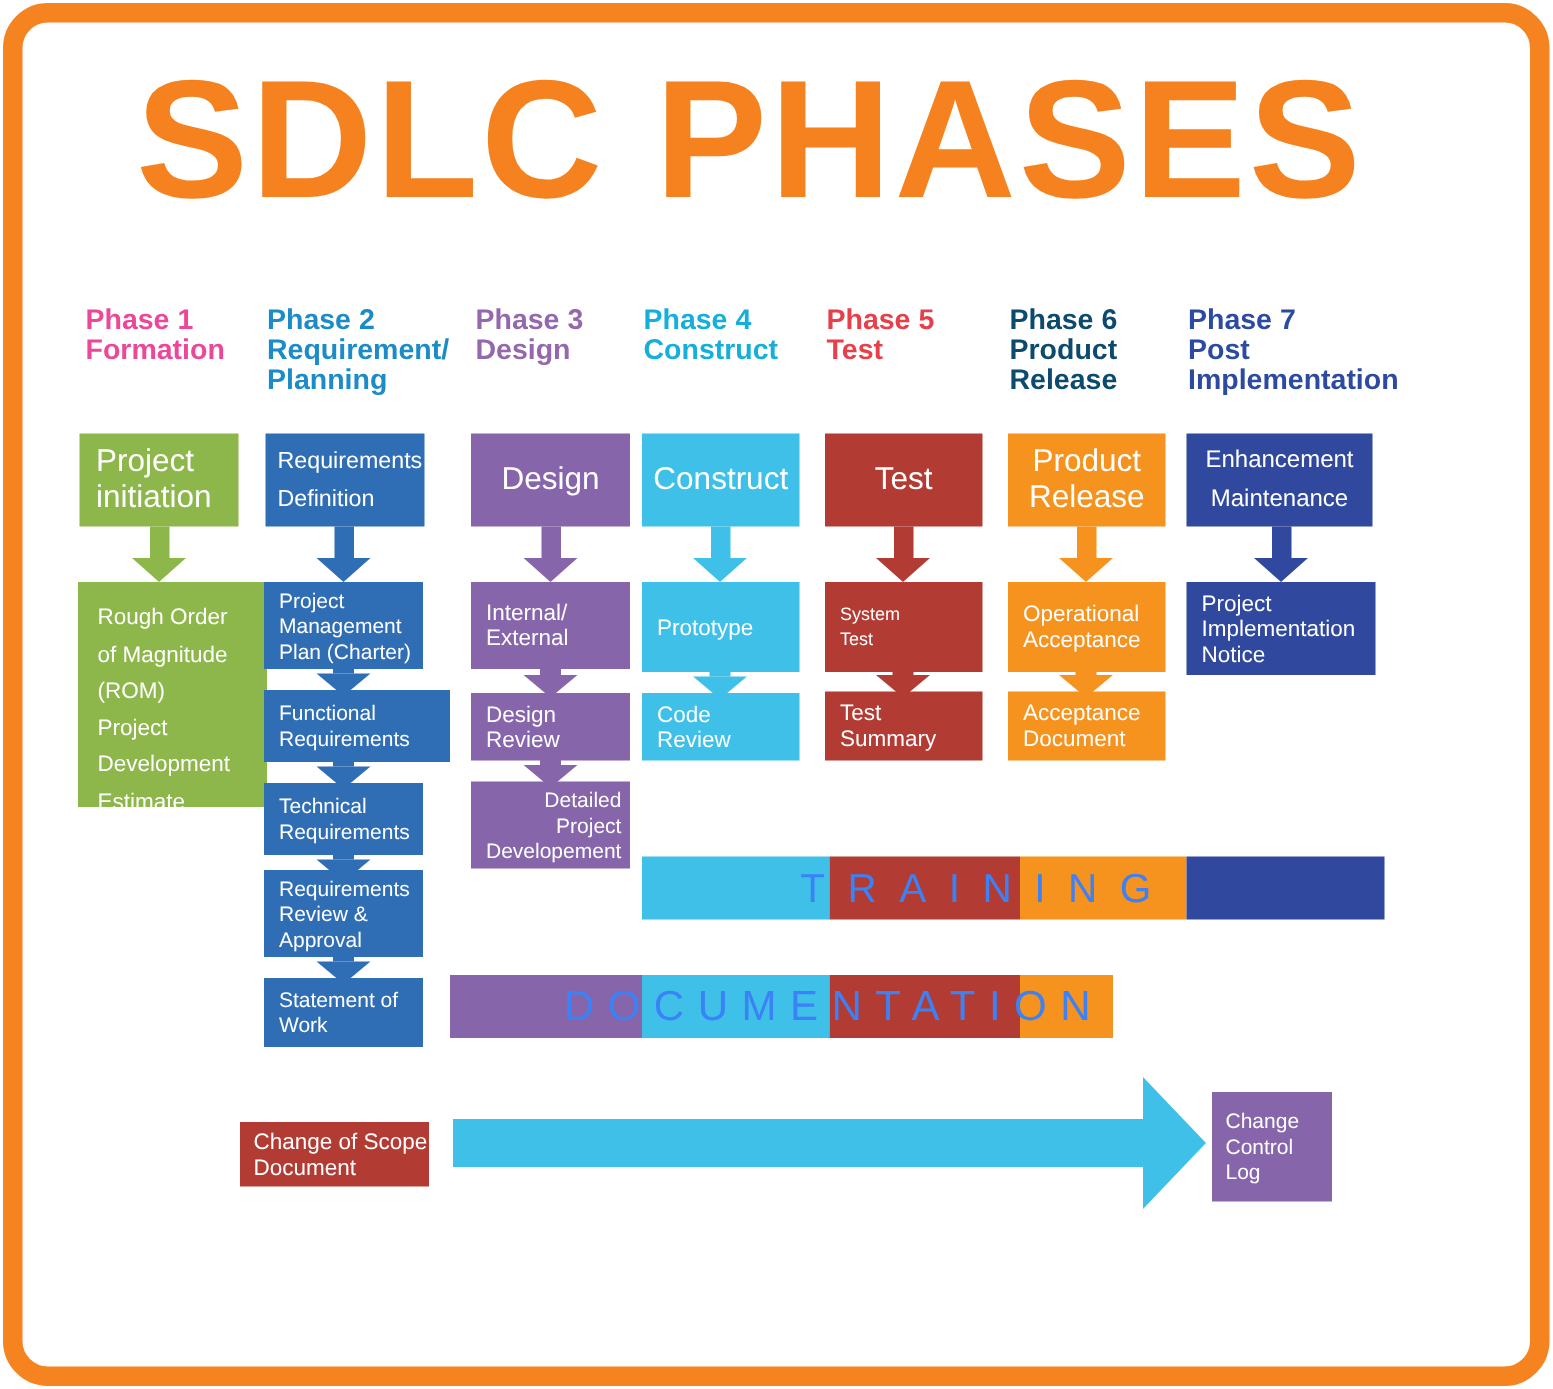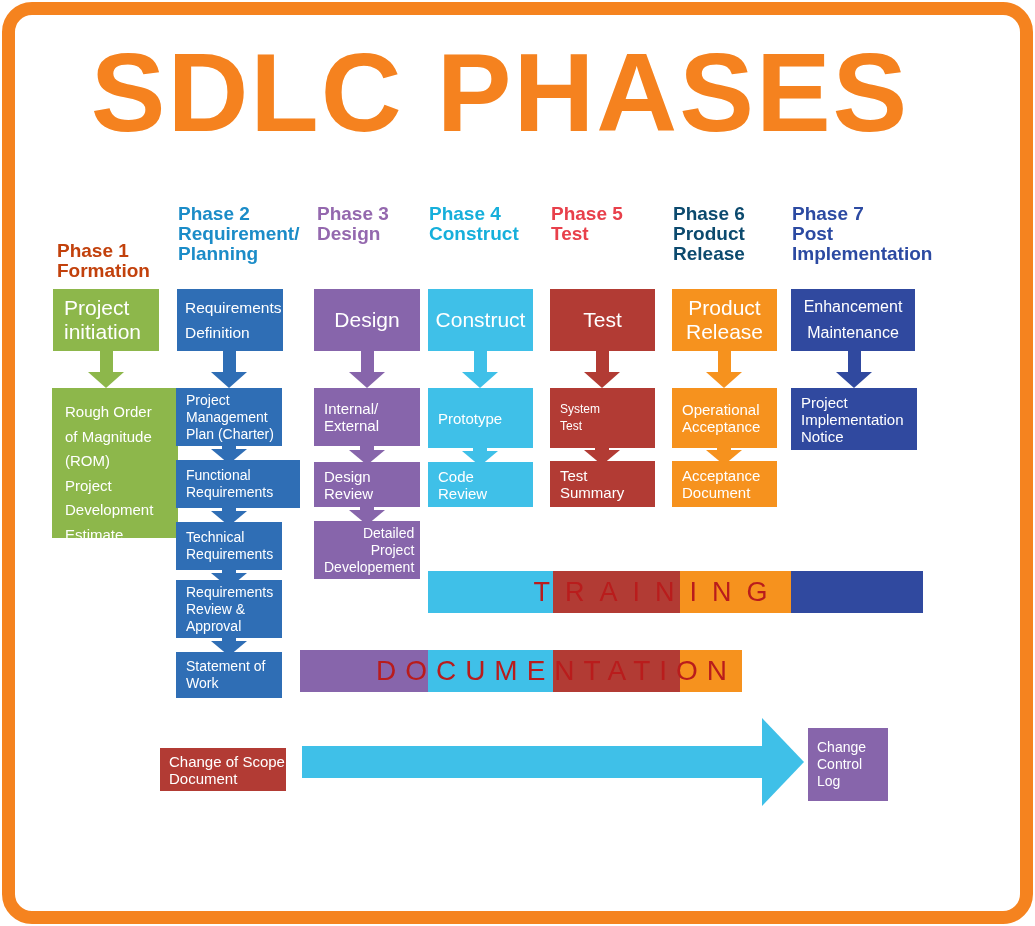--- a/index.html
+++ b/index.html
@@ -39,36 +39,36 @@
   .c-navy{background:#30499F;}
   .arrow-v{position:absolute;width:36px;display:flex;flex-direction:column;align-items:center;}
   .arrow-v .stem{width:13px;height:21px;background:var(--c);}
   .arrow-v .head{width:0;height:0;border-left:18px solid transparent;border-right:18px solid transparent;border-top:16px solid var(--c);}
   .chev{position:absolute;width:36px;display:flex;flex-direction:column;align-items:center;}
   .chev .stem{width:14px;height:7px;background:var(--c);}
   .chev .head{width:0;height:0;border-left:18px solid transparent;border-right:18px solid transparent;border-top:15px solid var(--c);}
   .seg{position:absolute;height:42px;}
   .bar-label{
     position:absolute;height:42px;display:flex;align-items:center;justify-content:center;
-    color:#b91c1c;white-space:nowrap;
+    color:#3b82f6;white-space:nowrap;
   }
   .training-label{left:428px;top:571px;width:460px;font-size:27px;letter-spacing:15px;}
   .documentation-label{left:300px;top:650px;width:512px;font-size:28px;letter-spacing:9px;}
   .h-stem{position:absolute;left:302px;top:746px;width:460px;height:32px;background:#3FC0E8;}
   .h-head{position:absolute;left:762px;top:718px;width:0;height:0;
     border-top:44px solid transparent;border-bottom:44px solid transparent;border-left:42px solid #3FC0E8;}
 </style>
 </head>
 <body>
 
 <div class="frame"></div>
 
 <div class="title">SDLC PHASES</div>
 
-<div class="hdr" style="left:57px;color:#c2410c;margin-top:37px;">Phase 1
+<div class="hdr" style="left:57px;color:#ec4899;">Phase 1
 Formation</div>
 <div class="hdr" style="left:178px;color:#1B8CC8;">Phase 2
 Requirement/
 Planning</div>
 <div class="hdr" style="left:317px;color:#9468AE;">Phase 3
 Design</div>
 <div class="hdr" style="left:429px;color:#16AFDB;">Phase 4
 Construct</div>
 <div class="hdr" style="left:551px;color:#E8404B;">Phase 5
 Test</div>

